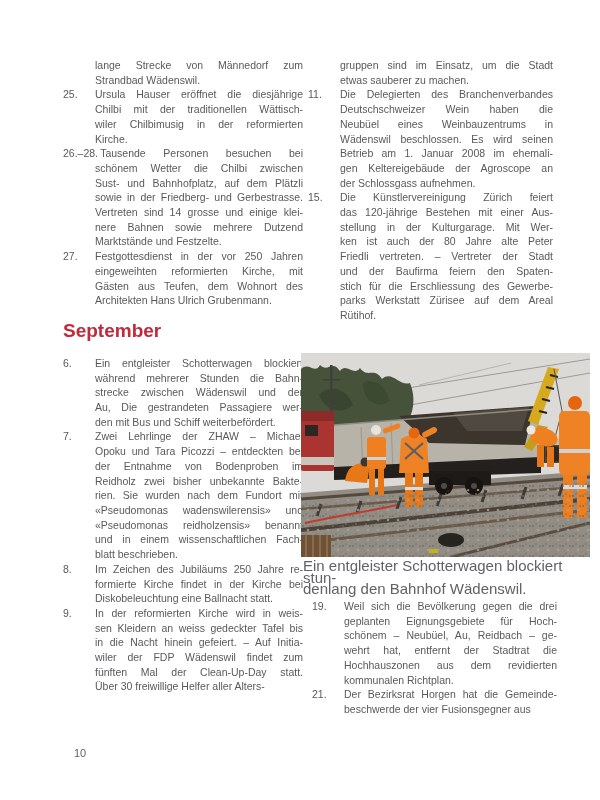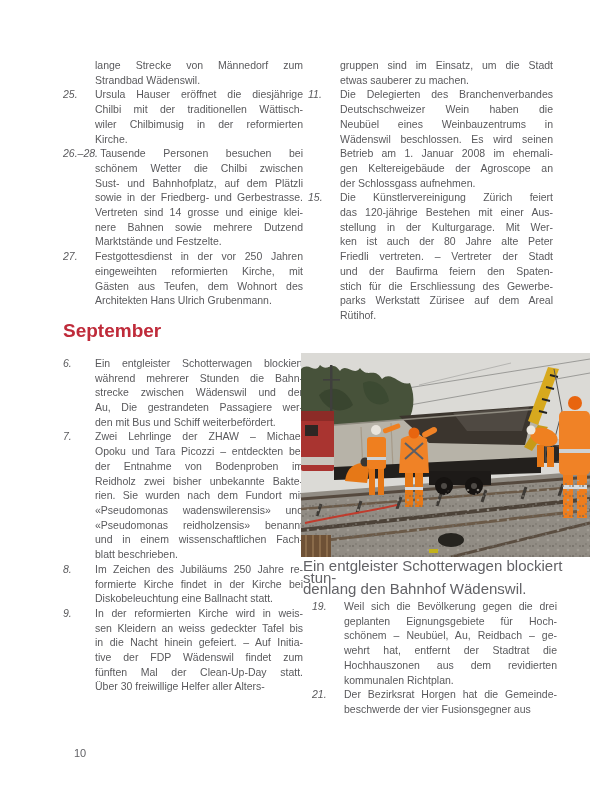--- a/index.html
+++ b/index.html
@@ -24,21 +24,21 @@
   .item { margin:0; }
   .ln {
     text-align:justify;
     text-align-last:justify;
     text-justify:inter-word;
     padding-left:32px;
     white-space:normal;
   }
   .ln.first { padding-left:0; }
   .ln.last  { text-align-last:left; }
-  .num { display:inline-block; min-width:32px;font-style:italic; }
+  .num { display:inline-block; min-width:32px; }
 
   h2.month {
     color:var(--accent,#bf2b3a);
     font-size:19px;
     line-height:17px;
     font-weight:bold;
     margin:14px 0 17px 0;
   }
 
   .photo {
@@ -117,21 +117,21 @@
         </div>
         <div class="item">
           <div class="ln first"><span class="num">8. </span>Im Zeichen des Jubiläums 250 Jahre re-</div>
           <div class="ln">formierte Kirche findet in der Kirche bei</div>
           <div class="ln last">Diskobeleuchtung eine Ballnacht statt.</div>
         </div>
         <div class="item">
           <div class="ln first"><span class="num">9. </span>In der reformierten Kirche wird in weis-</div>
           <div class="ln">sen Kleidern an weiss gedeckter Tafel bis</div>
           <div class="ln">in die Nacht hinein gefeiert. – Auf Initia-</div>
-          <div class="ln">tive der FDP Wädenswil findet zum</div>
+          <div class="ln">wiler der FDP Wädenswil findet zum</div>
           <div class="ln">fünften Mal der Clean-Up-Day statt.</div>
           <div class="ln last">Über 30 freiwillige Helfer aller Alters-</div>
         </div>
       </div>
   </div>
 
   <div class="col" id="col-right">
     <div>
         <div class="item">
           <div class="ln first"><span class="num"></span>gruppen sind im Einsatz, um die Stadt</div>

